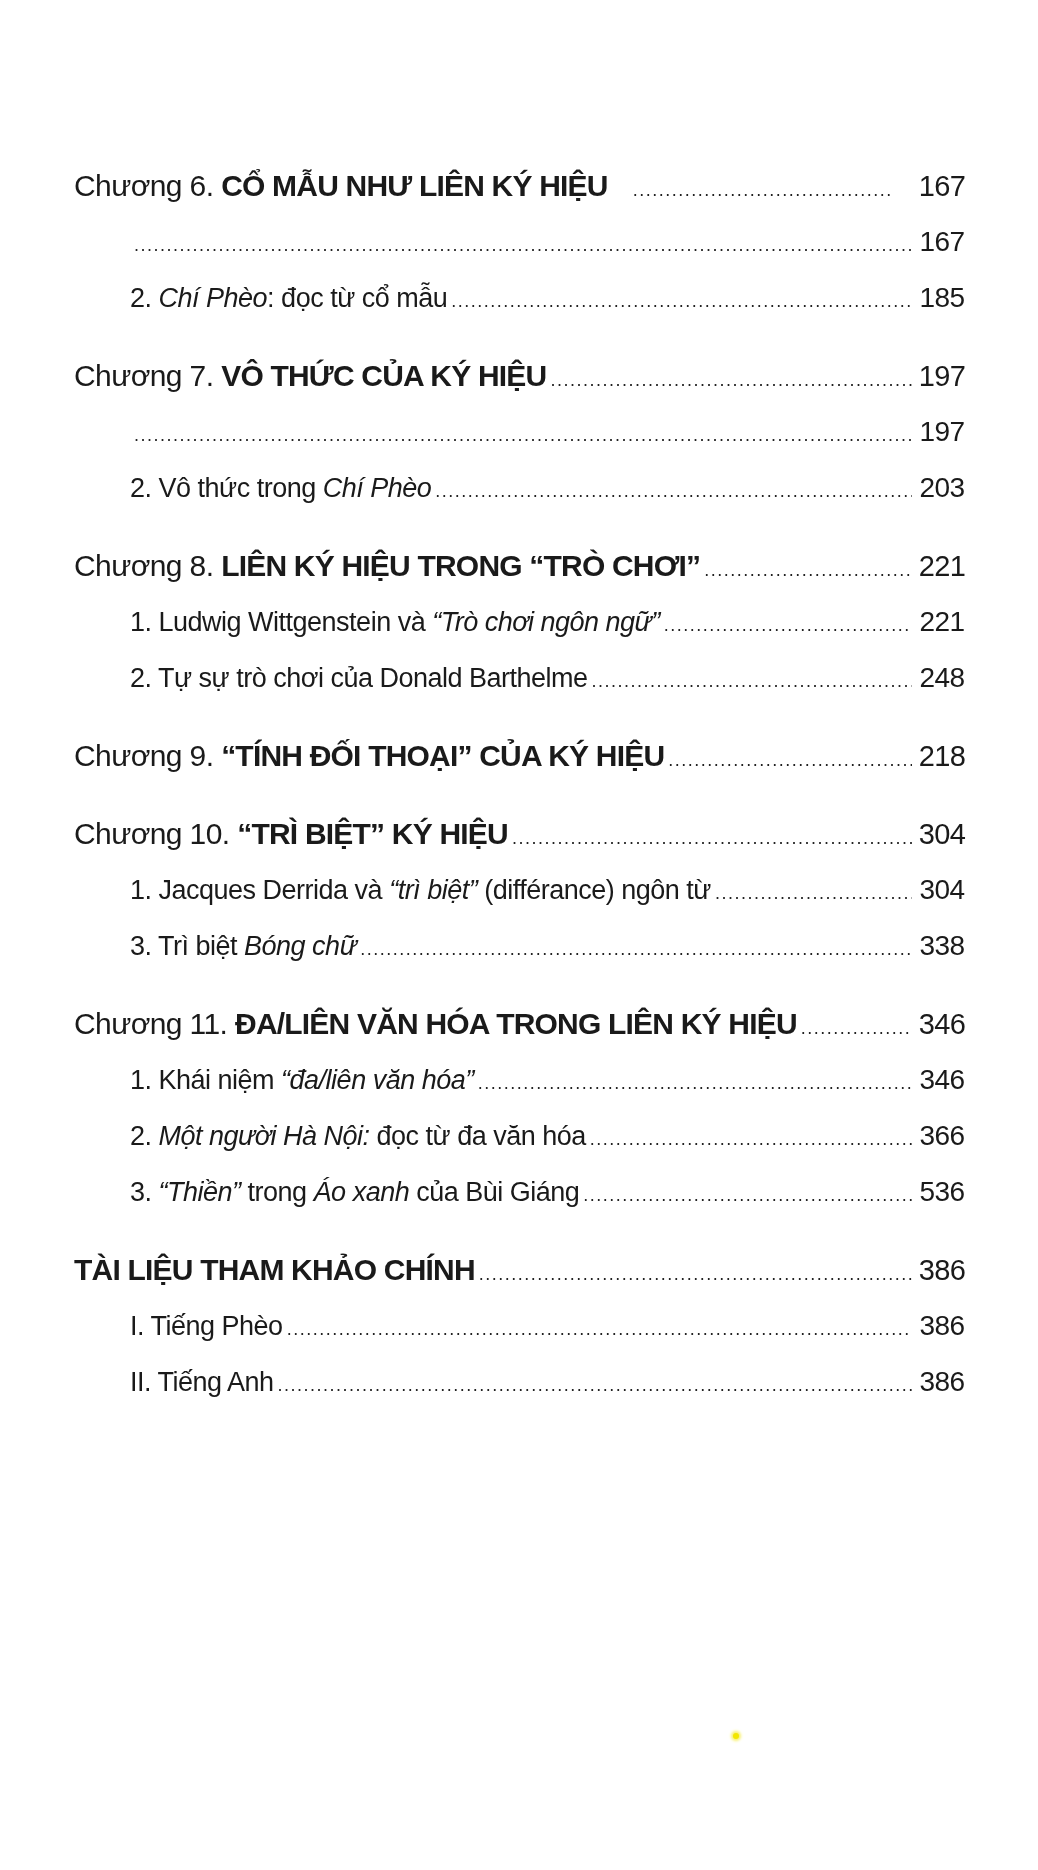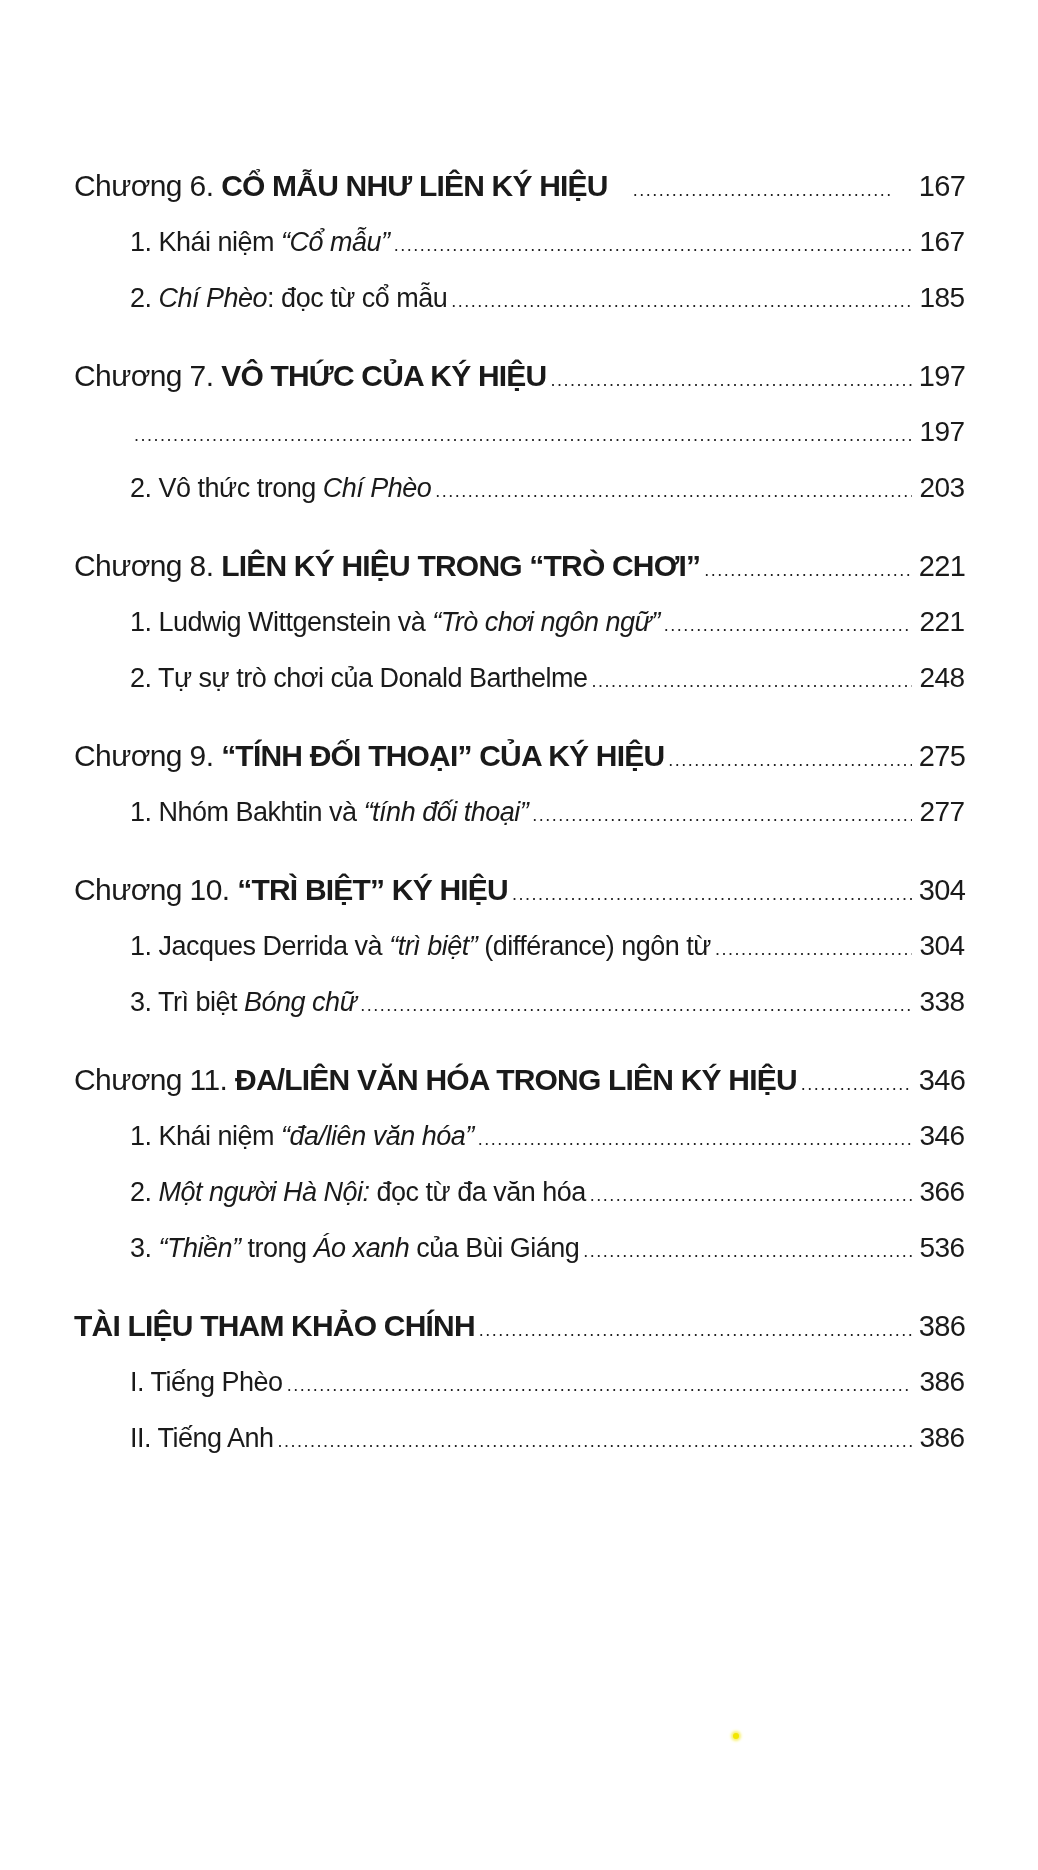--- a/index.html
+++ b/index.html
@@ -93,21 +93,20 @@
 </head>
 <body>
 
 <div class="toc" id="toc">
     <div class="row chapter first">
       <span class="label"><span class="seg-n">Chương 6. </span><span class="seg-b">CỔ MẪU NHƯ LIÊN KÝ HIỆU</span></span>
       <span class="leader"></span>
       <span class="page">167</span>
     </div>
     <div class="row section">
-      <span class="label"><span class="seg-n">1. Khái niệm </span><span class="seg-i">“Cổ mẫu”</span></span>
       <span class="leader"></span>
       <span class="page">167</span>
     </div>
     <div class="row section">
       <span class="label"><span class="seg-n">2. </span><span class="seg-i">Chí Phèo</span><span class="seg-n">: đọc từ cổ mẫu</span></span>
       <span class="leader"></span>
       <span class="page">185</span>
     </div>
     <div class="row chapter gap-before">
       <span class="label"><span class="seg-n">Chương 7. </span><span class="seg-b">VÔ THỨC CỦA KÝ HIỆU</span></span>
@@ -134,26 +133,21 @@
       <span class="page">221</span>
     </div>
     <div class="row section">
       <span class="label"><span class="seg-n">2. Tự sự trò chơi của Donald Barthelme</span></span>
       <span class="leader"></span>
       <span class="page">248</span>
     </div>
     <div class="row chapter gap-before">
       <span class="label"><span class="seg-n">Chương 9. </span><span class="seg-b">“TÍNH ĐỐI THOẠI” CỦA KÝ HIỆU</span></span>
       <span class="leader"></span>
-      <span class="page">275</span>
-    </div>
-    <div class="row section">
-      <span class="label"><span class="seg-n">1. Nhóm Bakhtin và </span><span class="seg-i">“tính đối thoại”</span></span>
-      <span class="leader"></span>
-      <span class="page">277</span>
+      <span class="page">218</span>
     </div>
     <div class="row chapter gap-before">
       <span class="label"><span class="seg-n">Chương 10. </span><span class="seg-b">“TRÌ BIỆT” KÝ HIỆU</span></span>
       <span class="leader"></span>
       <span class="page">304</span>
     </div>
     <div class="row section">
       <span class="label"><span class="seg-n">1. Jacques Derrida và </span><span class="seg-i">“trì biệt”</span><span class="seg-n"> (différance) ngôn từ</span></span>
       <span class="leader"></span>
       <span class="page">304</span>

